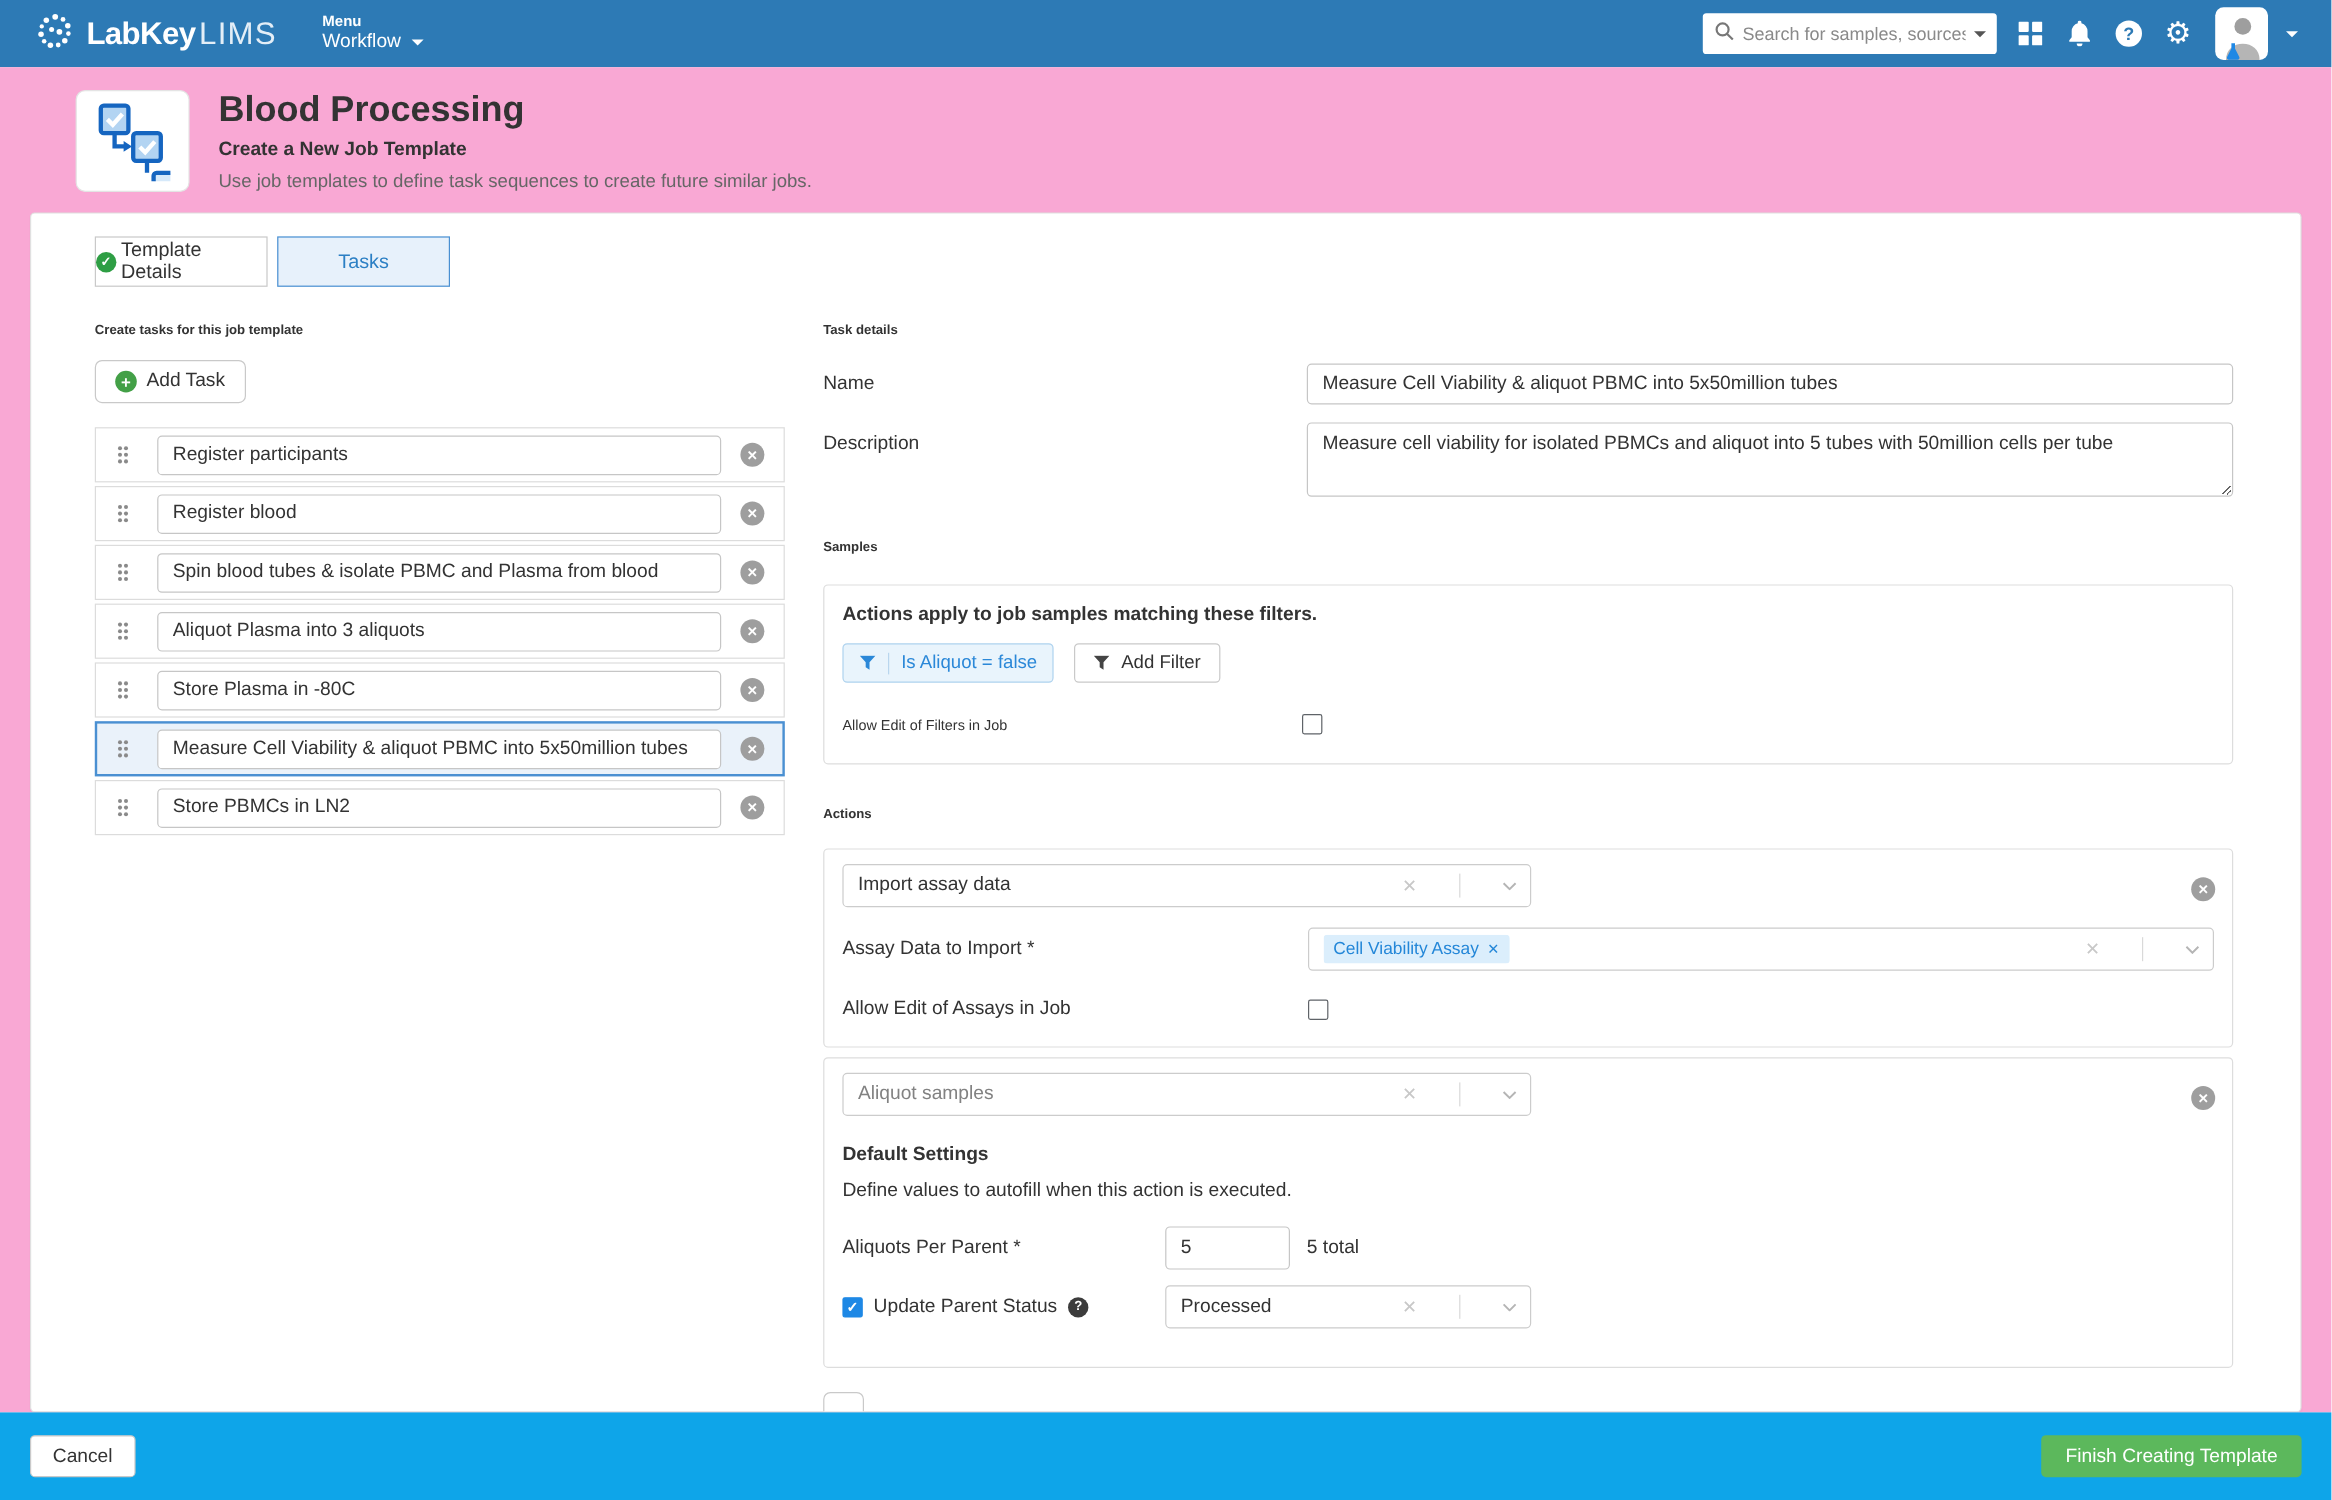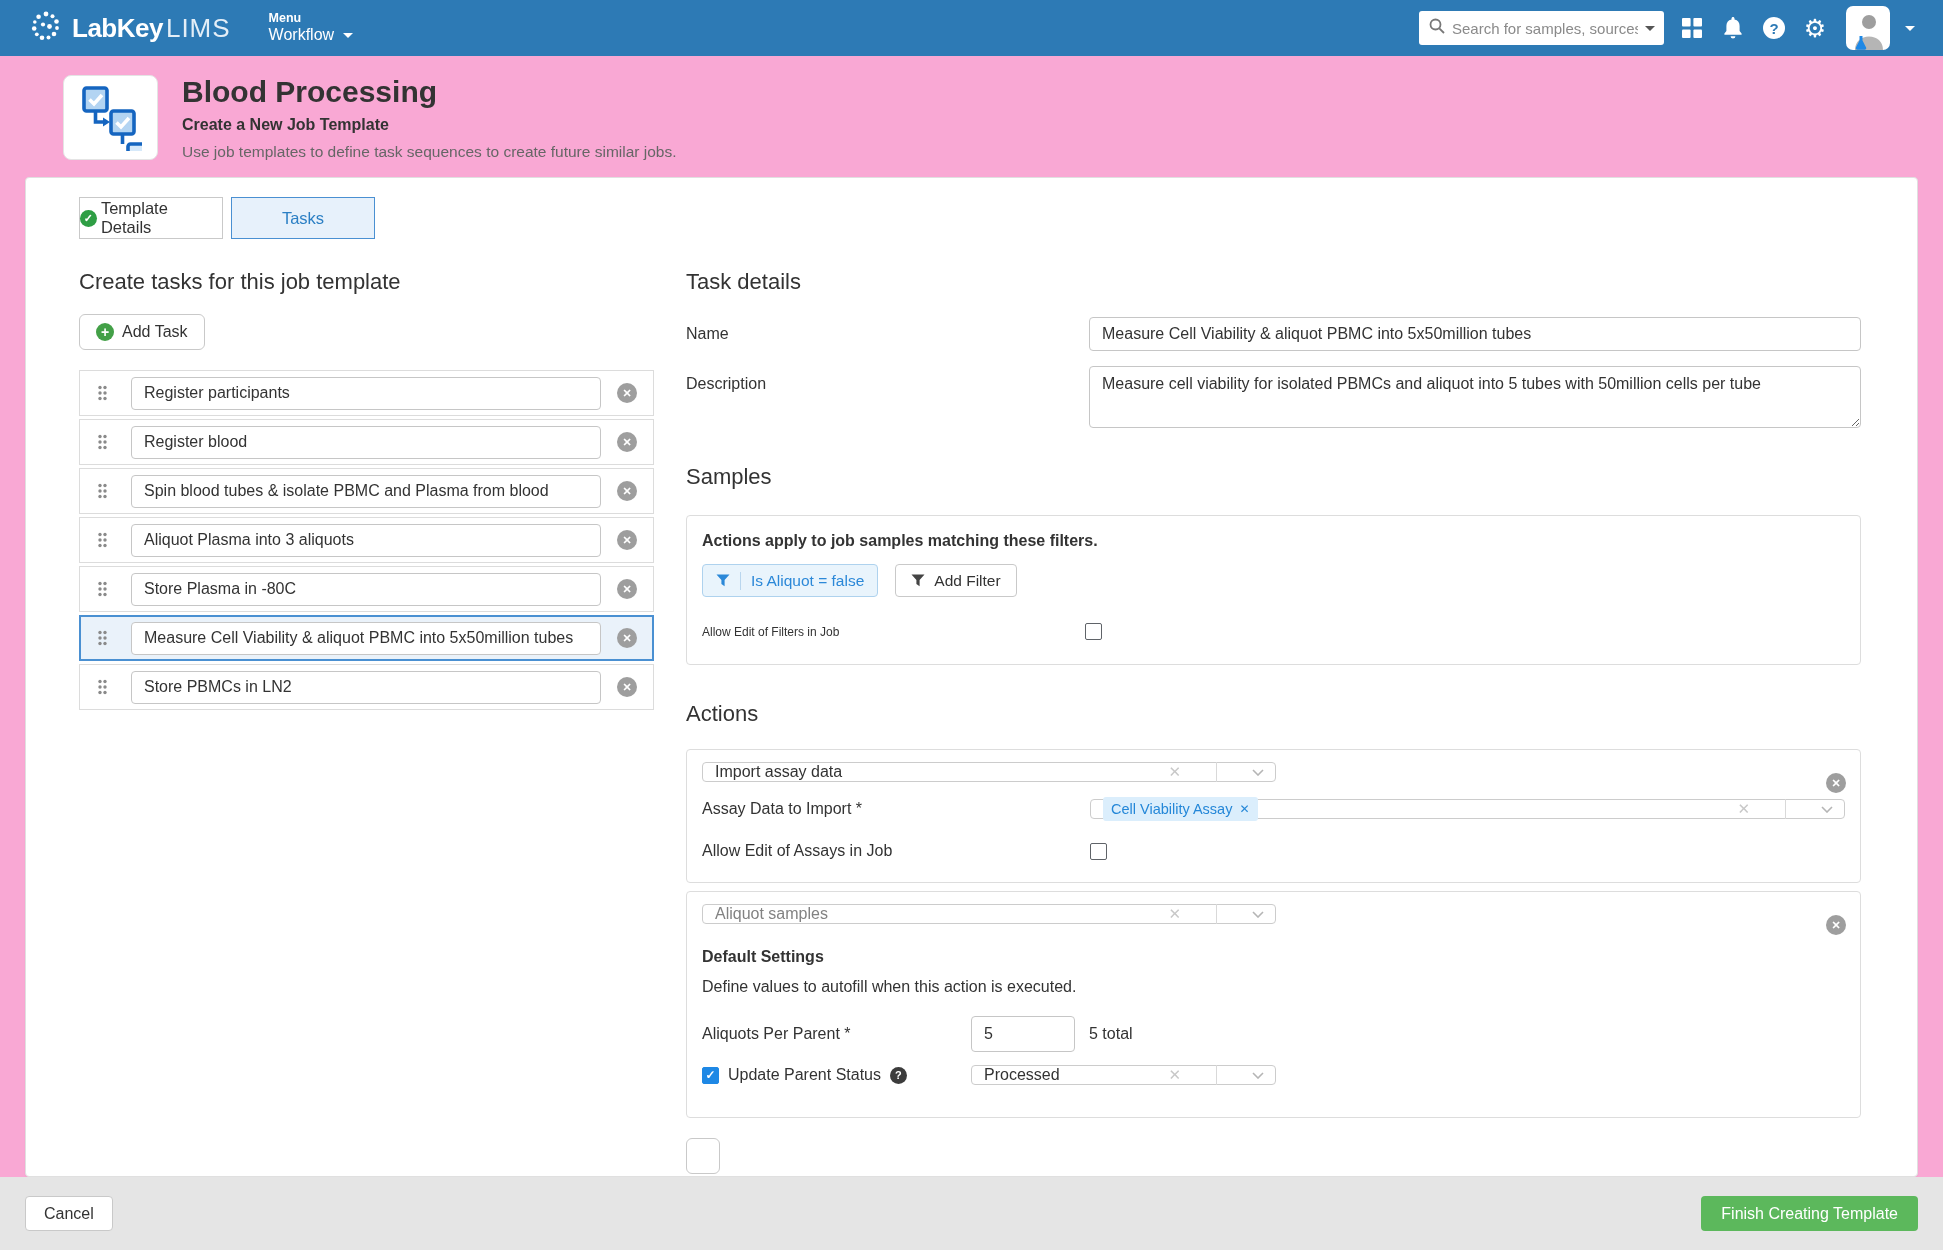--- a/index.html
+++ b/index.html
@@ -38,21 +38,21 @@
   
   .main-card { margin:0 25px; height:1000px; background:#fff; border:1px solid #e0e0e0; border-radius:4px; padding:19px 56px 0 53px; box-shadow:0 1px 2px rgba(0,0,0,.04); overflow:hidden; }
   .tabs { display:flex; gap:8px; }
   .tab { width:144px; height:42px; display:flex; align-items:center; justify-content:center; gap:4px; font-size:16.5px; cursor:pointer; background:#fff; border:1px solid #c9c9c9; }
   .tab.active { background:#e7f1fb; border:1px solid #4a90d2; color:#2b7fc4; }
   .check-circle { width:17px; height:17px; border-radius:50%; background:#2e9e44; color:#fff; font-size:11px; font-weight:700; display:flex; align-items:center; justify-content:center; }
 
   .columns { display:flex; gap:32px; margin-top:30px; }
   .col-left { width:575px; flex:0 0 auto; }
   .col-right { flex:1; min-width:0; }
-  .panel-heading { font-size:22px; font-weight:400; color:#333; }
+  .panel-heading { font-size:11px; font-weight:700; color:#333; }
 
   
   .btn-outline { display:inline-flex; align-items:center; gap:8px; height:36px; padding:0 16px; background:#fff; border:1px solid #c9c9c9; border-radius:6px; font-size:16px; color:#333; cursor:pointer; }
   .plus-circle { width:18px; height:18px; border-radius:50%; background:#43a047; color:#fff; font-size:14px; font-weight:700; display:flex; align-items:center; justify-content:center; line-height:1; }
 
   
   .add-task { margin-top:19px; }
   .task-list { margin-top:20px; }
   .task-row { display:flex; align-items:center; height:46px; border:1px solid #dcdcdc; background:#fff; padding:0 16px 0 18px; margin-bottom:3px; }
   .task-row.selected { background:#eaf2fa; border:2px solid #4a90d2; padding:0 15px 0 17px; }
@@ -80,21 +80,21 @@
   .allow-row .flabel2 { flex:0 0 383px; font-size:12px; color:#333; }
 
   .cbx { width:17px; height:17px; border:1.5px solid #5f6368; border-radius:2px; background:#fff; cursor:pointer; display:inline-flex; align-items:center; justify-content:center; flex:0 0 auto; }
   .cbx.checked { background:#1e88e5; border-color:#1e88e5; color:#fff; font-size:12px; font-weight:700; }
   .cbx.checked::after { content:"✓"; }
 
   .action-card { position:relative; margin-top:22px; border:1px solid #ddd; border-radius:4px; padding:12px 15px 22px 15px; }
   .action-card.second { margin-top:8px; padding-bottom:32px; }
   .card-remove { position:absolute; top:23px; right:14px; margin-left:0; }
 
-  .sel { display:flex; align-items:center; border:1px solid #ccc; border-radius:4px; background:#fff; height:20px; padding-left:12px;gap:24px; }
+  .sel { display:flex; align-items:center; border:1px solid #ccc; border-radius:4px; background:#fff; height:36px; padding-left:12px;gap:24px; }
   .sel-value { flex:1; font-size:16px; color:#333; min-width:0; white-space:nowrap; overflow:hidden; }
   .sel-value.placeholder { color:#828282; }
   .sel-x { color:#c8c8c8; font-size:15px; padding:0 11px; cursor:pointer; }
   .sel-sep { width:1px; height:20px; background:#d9d9d9; }
   .sel-caret { padding:0 11px; display:flex; align-items:center; cursor:pointer; }
   .sel-action { width:574px; flex:0 0 auto; }
   .sel-flex { flex:1; }
   .sel-status { width:305px; flex:0 0 auto; }
 
   .assay-row { display:flex; align-items:center; margin-top:17px; }
@@ -111,21 +111,21 @@
   .num-input { width:104px; height:36px; border:1px solid #c6c6c6; border-radius:4px; font-size:16px; color:#333; padding:0 12px; font-family:"Liberation Sans",sans-serif; outline:none; }
   .total-label { font-weight:400; font-size:16px; margin-left:14px; }
   .ups-row { display:flex; align-items:center; margin-top:13px; }
   .ups-left { flex:0 0 269px; display:flex; align-items:center; gap:9px; }
   .ups-left .ups-label { font-size:16px; color:#333; }
   .q-circle { width:17px; height:17px; border-radius:50%; background:#3c3c3c; color:#fff; font-size:11px; font-weight:700; display:flex; align-items:center; justify-content:center; }
 
   .add-action { margin-top:20px; }
 
   
-  .footer { height:73px; background:#e5e5e5; display:flex; align-items:center; justify-content:space-between; padding:0 25px; }
+  .footer { height:73px; background:#0ea5e9; display:flex; align-items:center; justify-content:space-between; padding:0 25px; }
   .btn-cancel { height:35px; padding:0 18px; background:#fff; border:1px solid #c9c9c9; border-radius:4px; font-size:16px; color:#333; cursor:pointer; font-family:"Liberation Sans",sans-serif; }
   .btn-finish { height:35px; padding:0 20px; background:#5cb85c; border:none; border-radius:4px; font-size:16px; color:#fff; cursor:pointer; font-family:"Liberation Sans",sans-serif; }
 </style>
 </head>
 <body>
 
 <div class="topbar">
   <div class="brand">
     <span>
       <svg width="32" height="32" viewBox="0 0 32 32">

